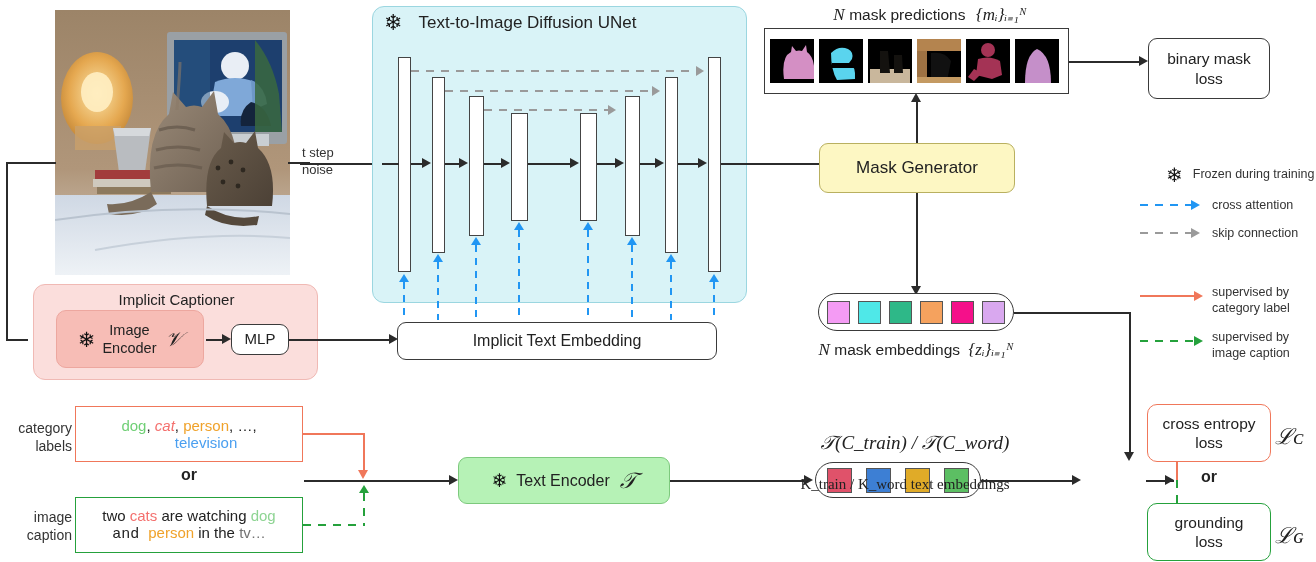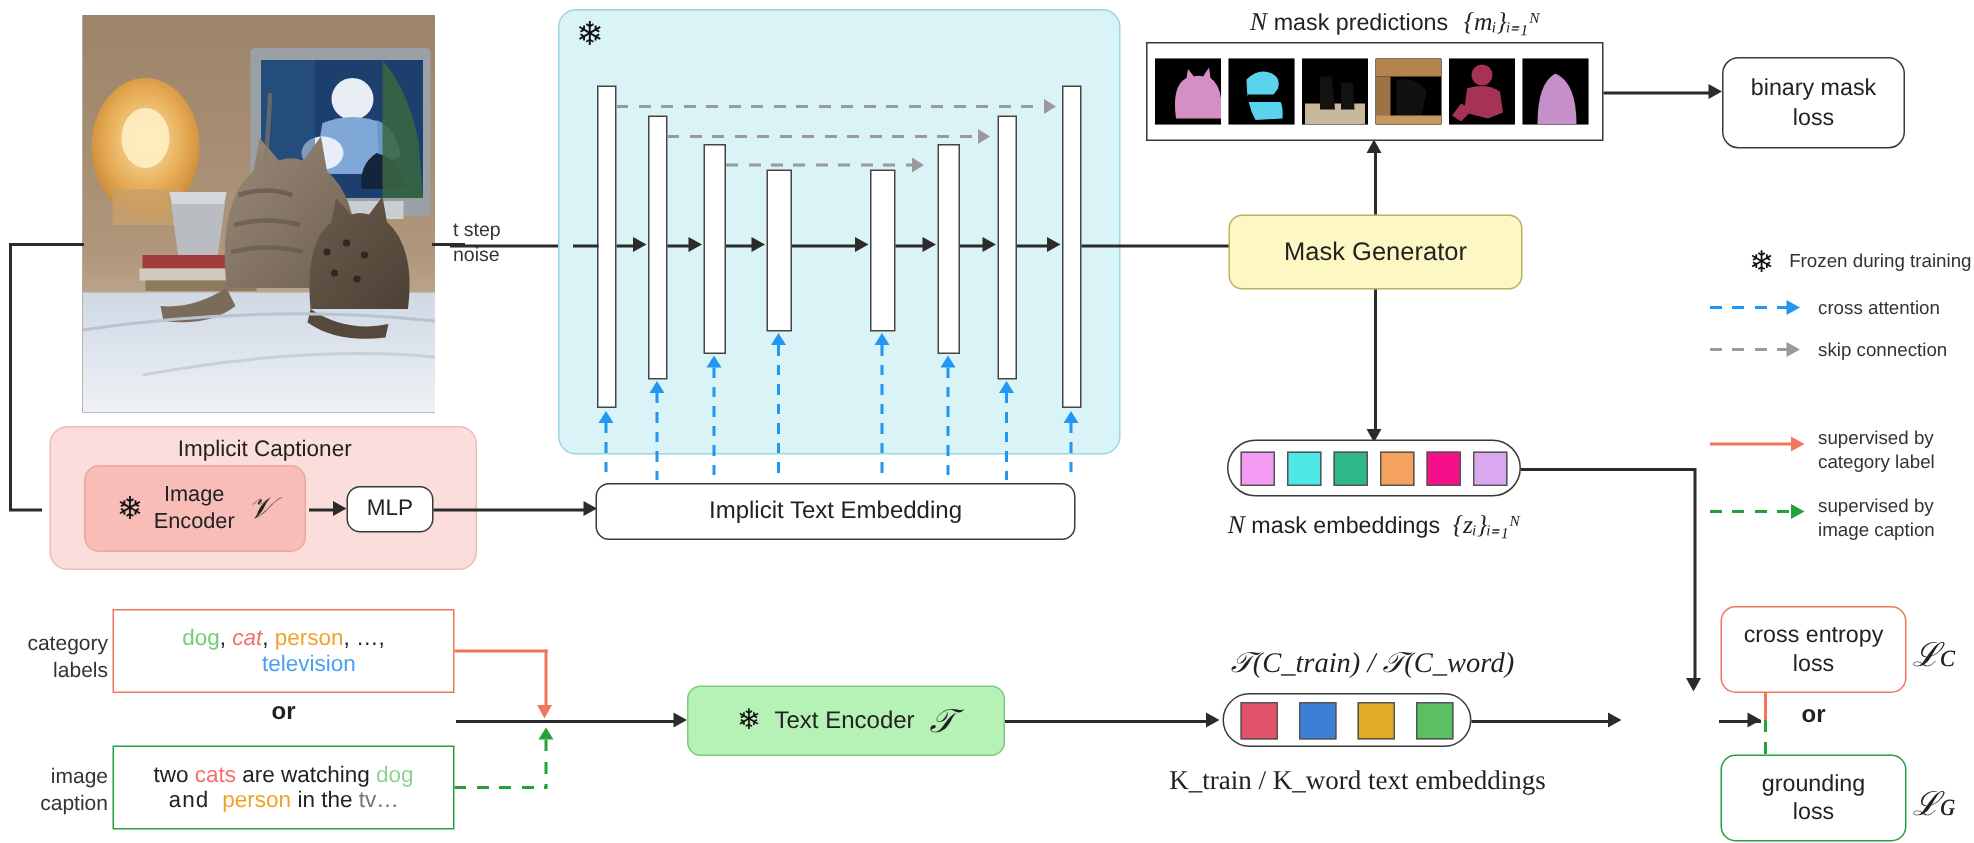--- a/index.html
+++ b/index.html
@@ -174,20 +174,21 @@
 <div class="abs lbl-sm" style="left:302px;top:145px;width:70px;text-align:left;">
   <div>t step</div>
   <div>noise</div>
 </div>
 <div class="abs hline" style="left:300px;top:163px;width:82px;"></div>
 <div class="abs arrow-r" style="left:381px;top:158px;"></div>
 
 <div class="abs unet-panel" style="left:372px;top:6px;width:375px;height:297px;"></div>
 <div class="abs" style="left:384px;top:12px;width:350px;display:flex;align-items:center;">
   <span class="snow" style="font-size:22px;">❄</span>
+  <span class="lbl" style="font-size:17px;margin-left:16px;">Text-to-Image Diffusion UNet</span>
 </div>
 
 <div class="abs bar" style="left:398px;top:57px;width:13px;height:215px;"></div>
 <div class="abs bar" style="left:432px;top:77px;width:13px;height:176px;"></div>
 <div class="abs bar" style="left:469px;top:96px;width:15px;height:140px;"></div>
 <div class="abs bar" style="left:511px;top:113px;width:17px;height:108px;"></div>
 <div class="abs bar" style="left:580px;top:113px;width:17px;height:108px;"></div>
 <div class="abs bar" style="left:625px;top:96px;width:15px;height:140px;"></div>
 <div class="abs bar" style="left:665px;top:77px;width:13px;height:176px;"></div>
 <div class="abs bar" style="left:708px;top:57px;width:13px;height:215px;"></div>
@@ -296,21 +297,21 @@
   <div class="mask-thumb">
     <svg width="44" height="44" viewBox="0 0 44 44">
         <rect width="44" height="44" fill="#000"></rect>
       <path d="M10 44 q0 -28 12 -34 q14 6 14 34z" fill="#c58fc9"></path>
       </svg>
   </div>
 </div>
 <div class="abs hline" style="left:1069px;top:61px;width:71px;"></div>
 <div class="abs arrow-r" style="left:1139px;top:56px;"></div>
 
-<div class="abs rbox colcenter" style="left:1148px;top:38px;width:122px;height:61px;border-radius:11px;">
+<div class="abs rbox colcenter" style="left:1148px;top:38px;width:122px;height:61px;">
   <span class="lbl">binary mask</span>
   <span class="lbl">loss</span>
 </div>
 
 <div class="abs pill" style="left:818px;top:293px;width:196px;height:38px;"></div>
 <div class="abs" style="left:818px;top:293px;width:196px;height:38px;display:flex;align-items:center;justify-content:center;gap:8px;">
   <div class="sq" style="background:#f49bf4;"></div>
   <div class="sq" style="background:#4fe8e8;"></div>
   <div class="sq" style="background:#2eb888;"></div>
   <div class="sq" style="background:#f5a25e;"></div>
@@ -374,21 +375,21 @@
 <div class="abs arrow-r" style="left:804px;top:475px;"></div>
 
 <div class="abs serif" style="left:800px;top:432px;width:230px;text-align:center;font-size:19px;font-style:italic;">𝒯(C_train) / 𝒯(C_word)</div>
 <div class="abs pill" style="left:815px;top:462px;width:166px;height:36px;"></div>
 <div class="abs" style="left:815px;top:462px;width:166px;height:36px;display:flex;align-items:center;justify-content:center;gap:14px;">
   <div class="sq-t" style="background:#e0526a;"></div>
   <div class="sq-t" style="background:#3d7fd4;"></div>
   <div class="sq-t" style="background:#e0ab28;"></div>
   <div class="sq-t" style="background:#5cbf63;"></div>
 </div>
-<div class="abs serif" style="left:770px;top:510px;width:270px;text-align:center;font-size:18px;">K_train / K_word text embeddings</div>
+<div class="abs serif" style="left:770px;top:476px;width:270px;text-align:center;font-size:15px;">K_train / K_word text embeddings</div>
 <div class="abs hline" style="left:981px;top:480px;width:92px;"></div>
 <div class="abs arrow-r" style="left:1072px;top:475px;"></div>
 
 <div class="abs hline" style="left:1146px;top:480px;width:28px;"></div>
 <div class="abs arrow-r" style="left:1165px;top:475px;"></div>
 
 <div class="abs sup-cat-line" style="left:1176px;top:434px;width:1.9px;height:47px;"></div>
 <div class="abs sup-cat-line" style="left:1176px;top:433px;width:28px;height:1.9px;"></div>
 <div class="abs sup-cat-arrow" style="left:1203px;top:429px;"></div>
 

